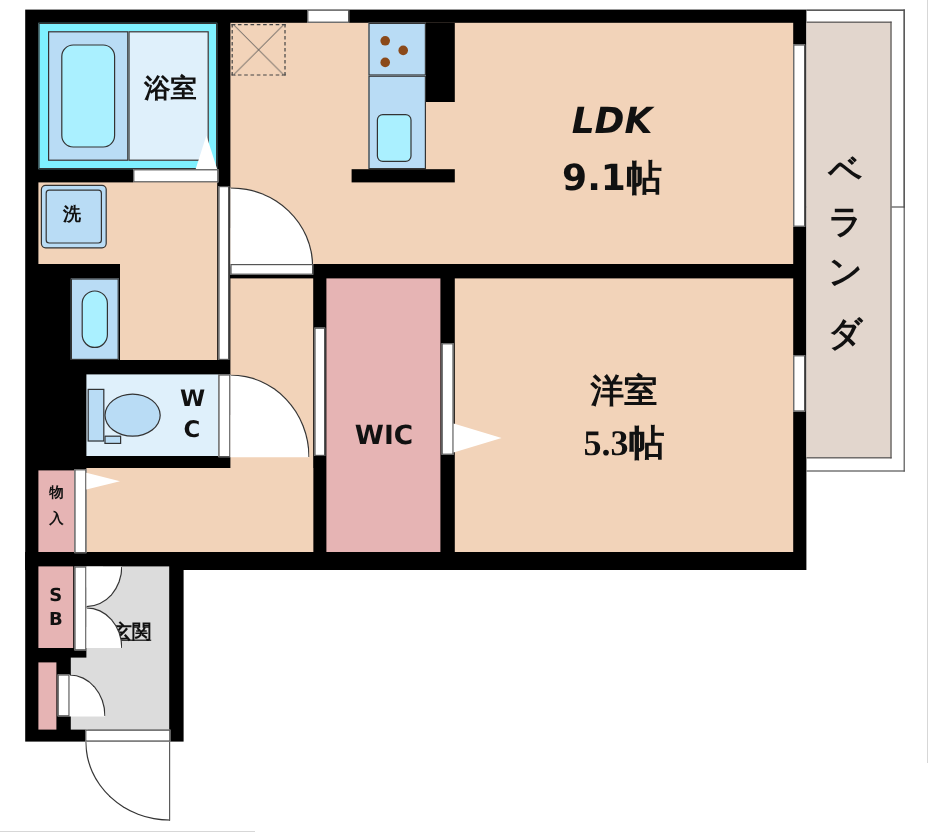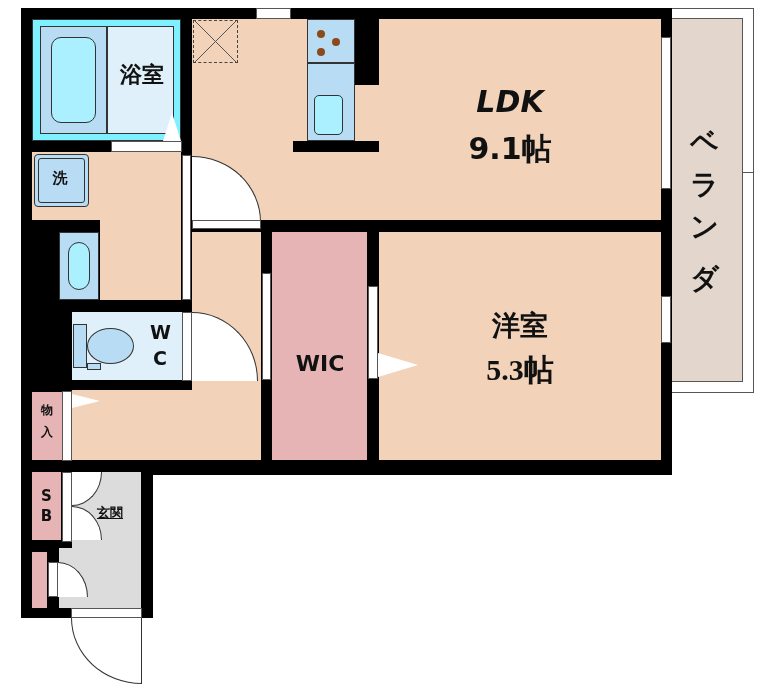--- a/index.html
+++ b/index.html
@@ -81,21 +81,21 @@
 
 <div class="abs floor" style="left:379px;top:232px;width:282px;height:228px;"></div>
 <div class="lbl" style="left:470px;top:310px;width:100px;font-size:28px;">洋室</div>
 <div class="lbl" style="left:460px;top:353px;width:120px;font-size:30px;font-family:Liberation Serif, serif;">5.3帖</div>
 <div class="abs door-leaf" style="left:368px;top:286px;width:10px;height:93px;border:1px solid #555;"></div>
 <div class="abs" style="left:378px;top:353px;width:0;height:0;border-top:12px solid transparent;border-bottom:12px solid transparent;border-left:40px solid #fff;"></div>
 <div class="abs door-leaf" style="left:661px;top:296px;width:10px;height:47px;border:1px solid #555;"></div>
 
 <div class="abs" style="left:72px;top:472px;width:69px;height:136px;background:#dcdcdc;"></div>
 <div class="abs" style="left:59px;top:548px;width:14px;height:60px;background:#dcdcdc;"></div>
-<div class="lbl" style="left:85px;top:506px;width:50px;font-size:13px;text-decoration:underline;">玄関</div>
+<div class="lbl" style="left:85px;top:518px;width:50px;font-size:16px;text-decoration:underline;">玄関</div>
 
 <div class="abs" style="left:32px;top:472px;width:29px;height:68px;background:#e6b4b4;"></div>
 <div class="lbl" style="left:34px;top:488px;width:25px;font-size:15px;">S</div>
 <div class="lbl" style="left:34px;top:508px;width:25px;font-size:15px;">B</div>
 <div class="abs door-leaf" style="left:62px;top:472px;width:10px;height:70px;border:1px solid #555;"></div>
 <div class="abs" style="left:72px;top:472px;width:30px;height:34px;border-bottom-right-radius:30px 34px;border-right:1px solid #333;border-bottom:1px solid #333;background:#fff;"></div>
 <div class="abs" style="left:72px;top:506px;width:30px;height:34px;border-top-right-radius:30px 34px;border-right:1px solid #333;border-top:1px solid #333;background:#fff;"></div>
 
 <div class="abs" style="left:32px;top:552px;width:15px;height:56px;background:#e6b4b4;"></div>
 <div class="abs door-leaf" style="left:48px;top:562px;width:10px;height:35px;border:1px solid #555;"></div>

